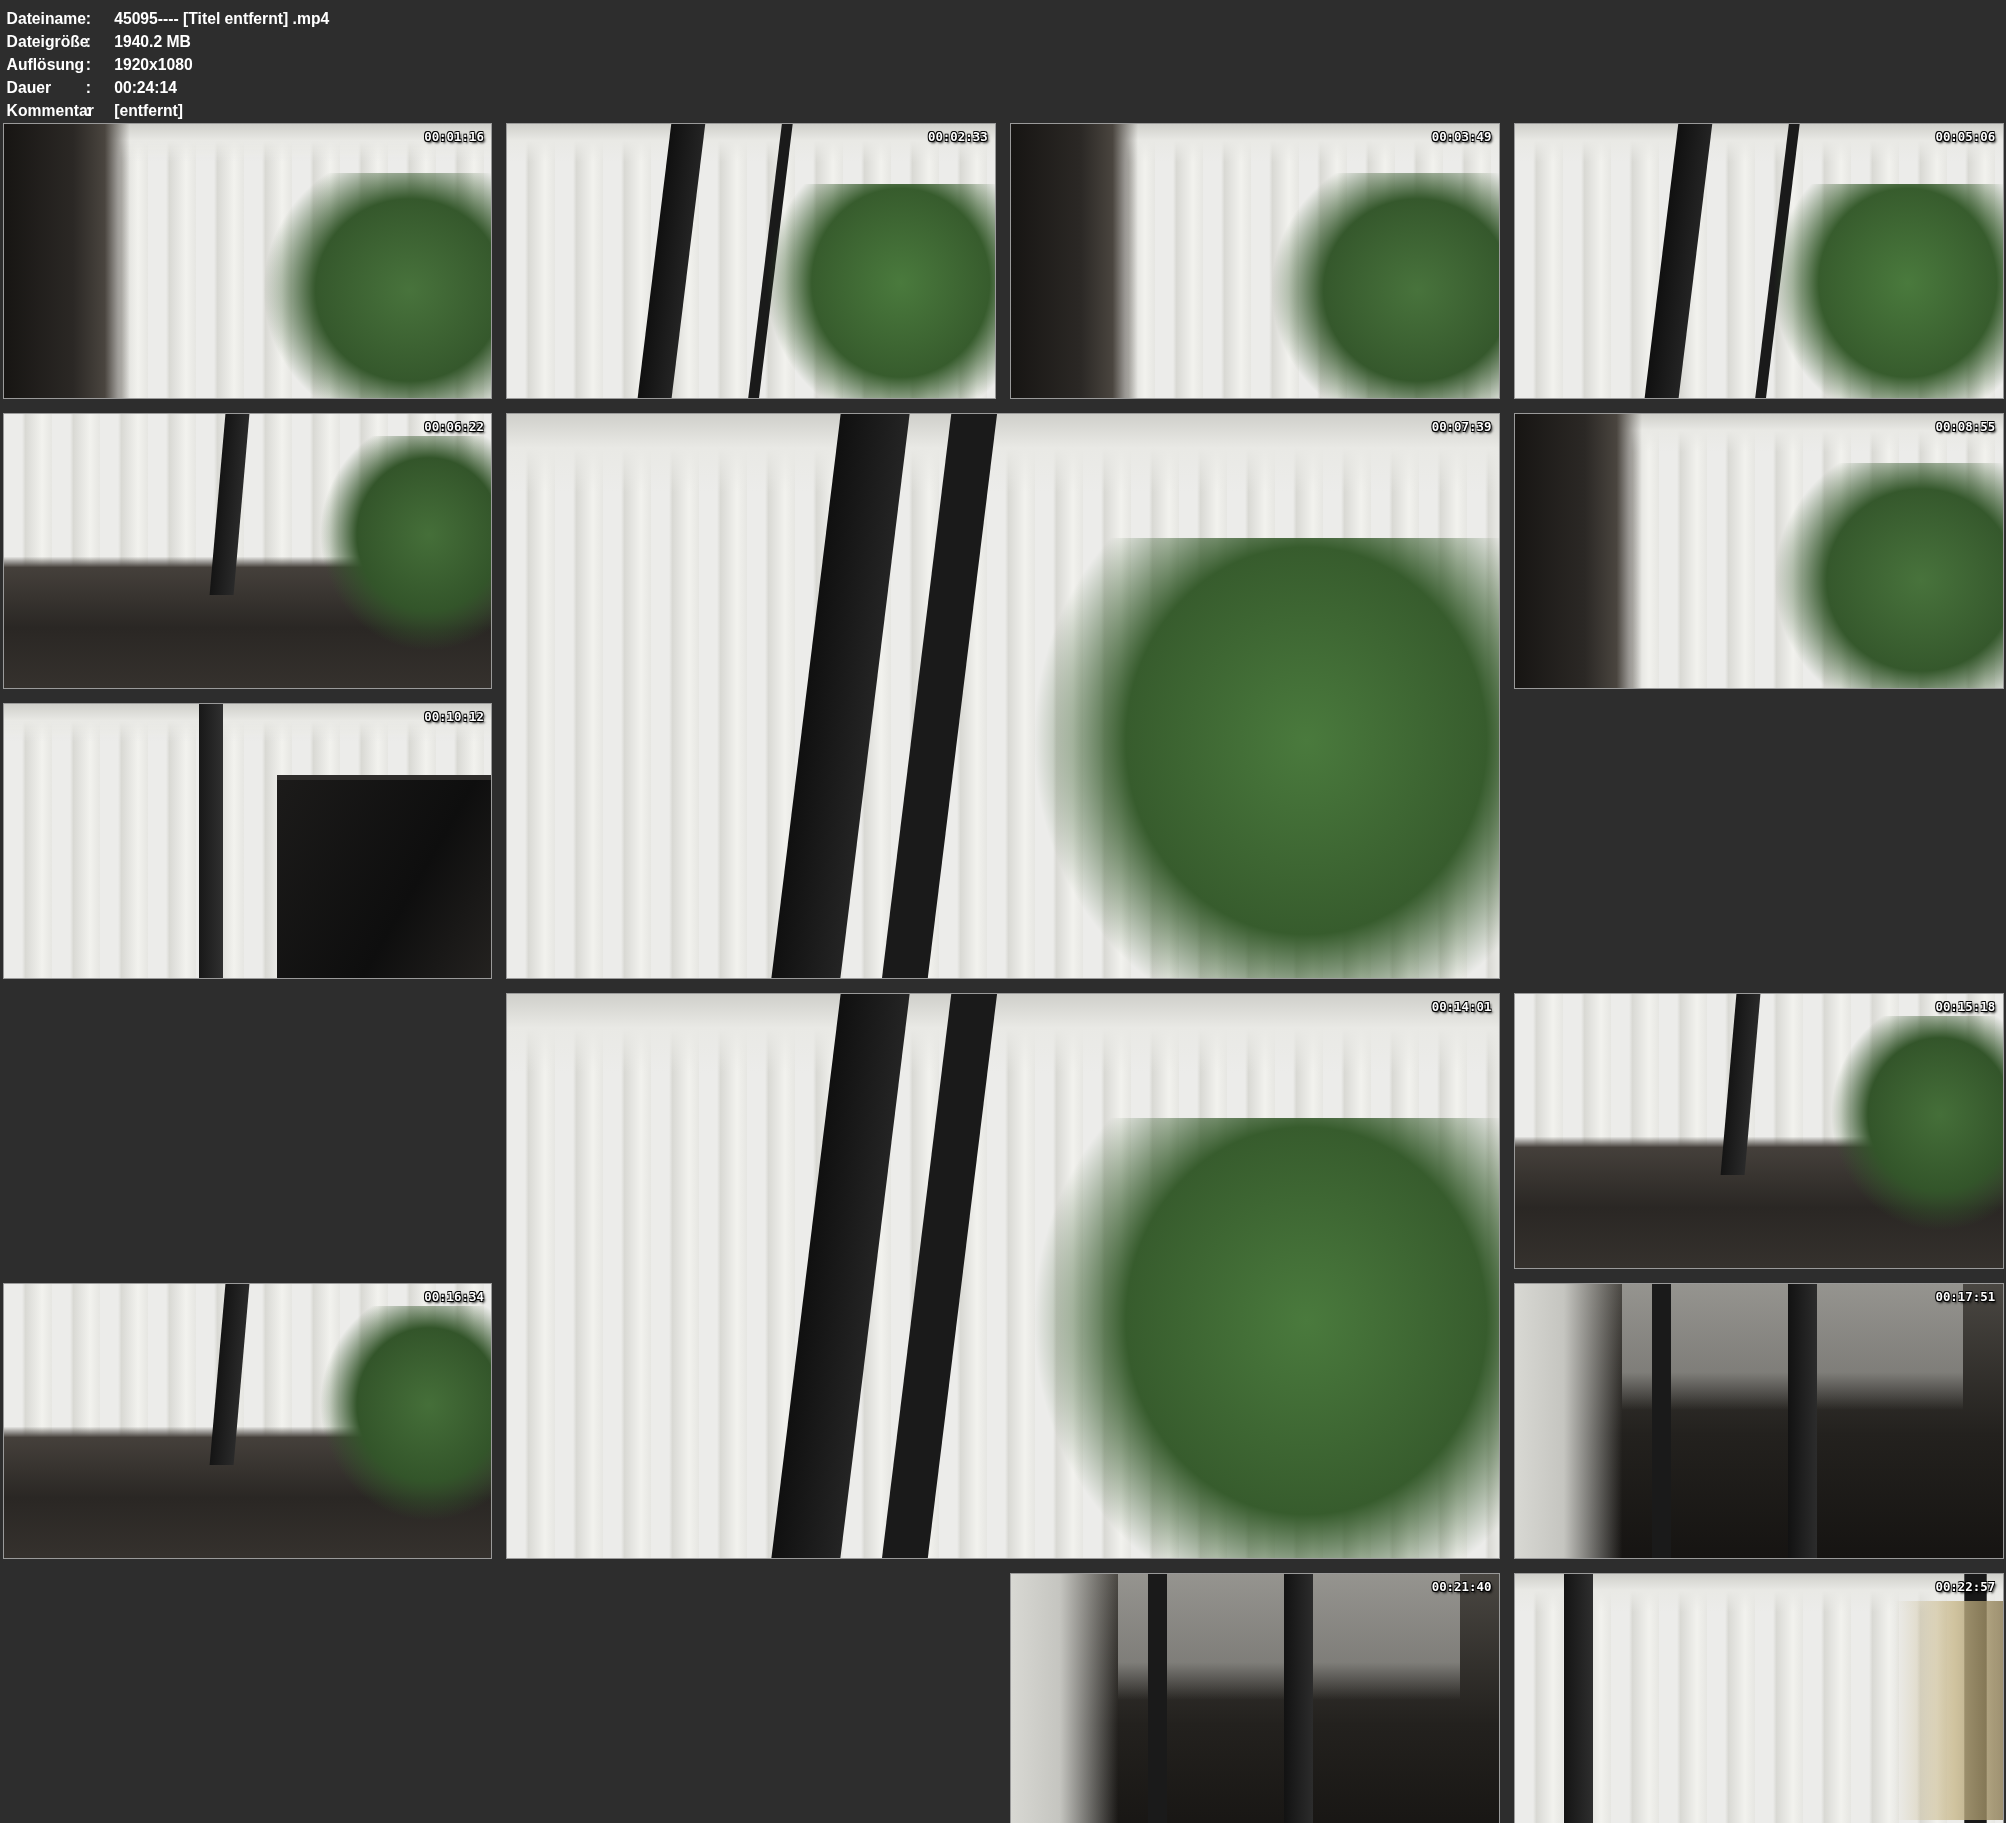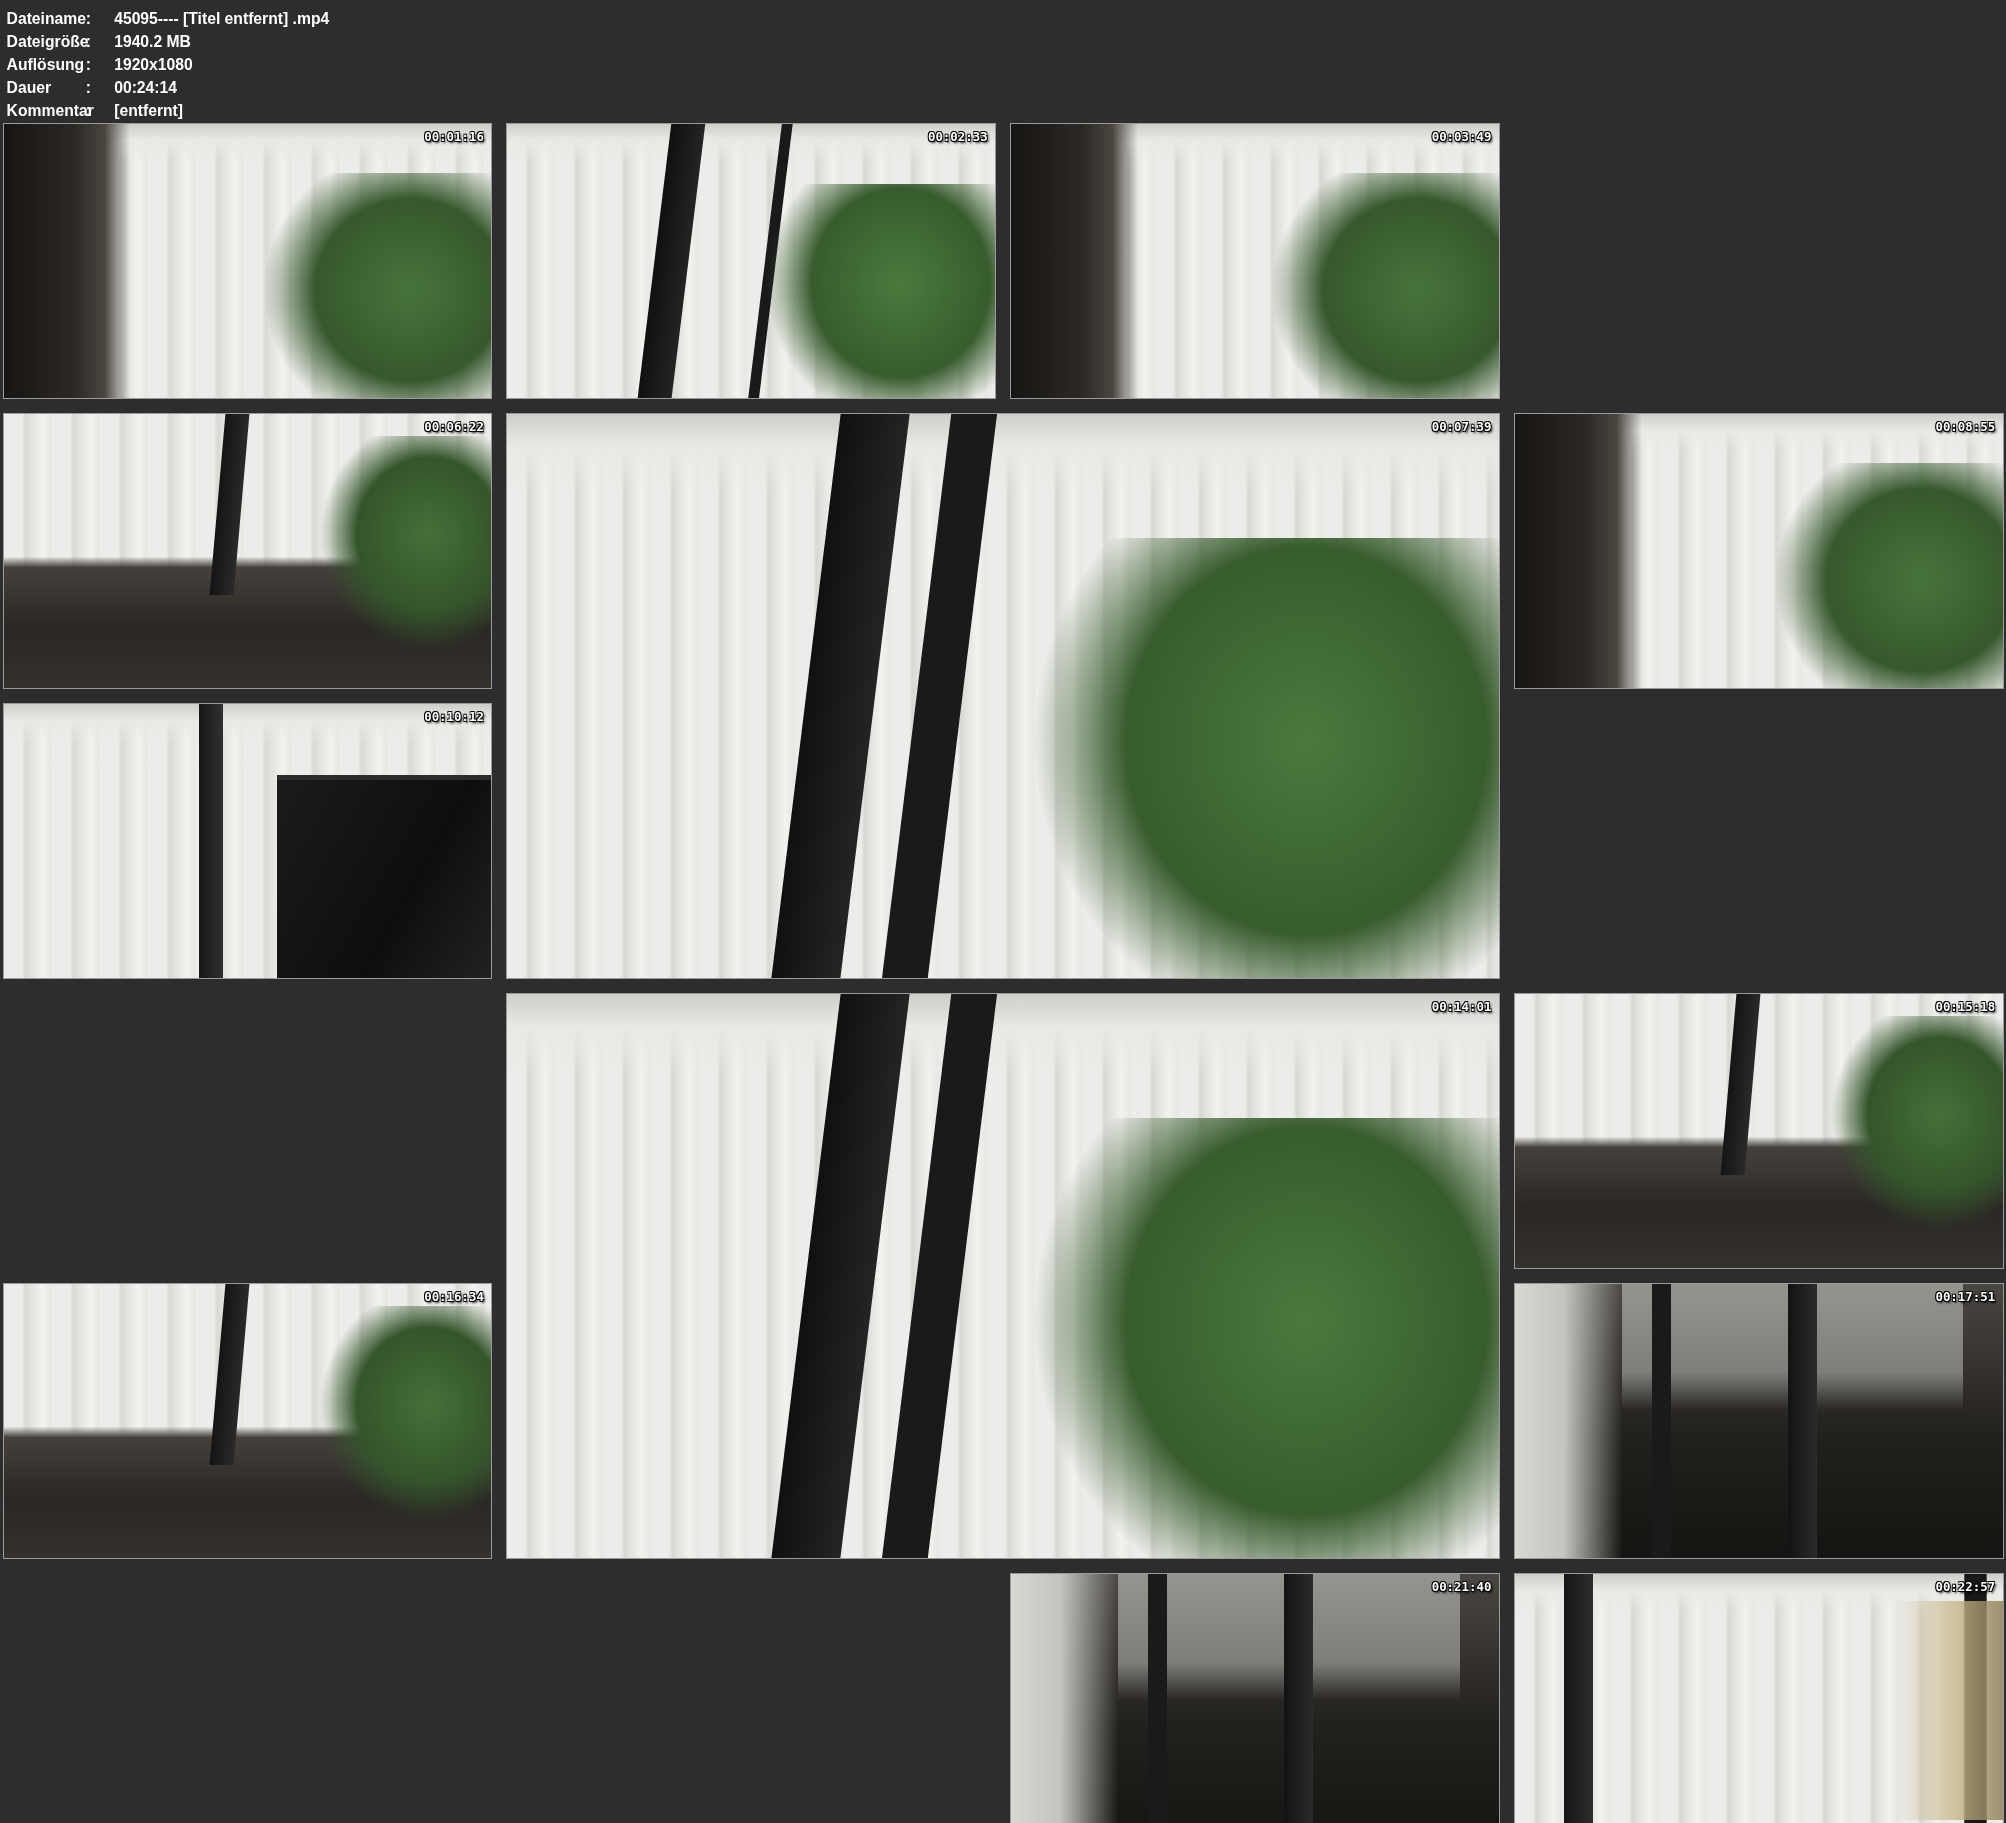--- a/index.html
+++ b/index.html
@@ -110,20 +110,23 @@
 
   <figure class="tile v-a" style="grid-column:1;grid-row:1">
     <span class="ts">00:01:16</span>
   </figure>
   <figure class="tile v-b" style="grid-column:2;grid-row:1">
     <span class="ts">00:02:33</span>
   </figure>
   <figure class="tile v-a" style="grid-column:3;grid-row:1">
     <span class="ts">00:03:49</span>
   </figure>
+  <figure class="tile v-b" style="grid-column:4;grid-row:1">
+    <span class="ts">00:05:06</span>
+  </figure>
 
   <figure class="tile v-c" style="grid-column:1;grid-row:2">
     <span class="ts">00:06:22</span>
   </figure>
   <figure class="tile big v-b" style="grid-row:2 / span 2">
     <span class="ts">00:07:39</span>
   </figure>
   <figure class="tile v-a" style="grid-column:4;grid-row:2">
     <span class="ts">00:08:55</span>
   </figure>

